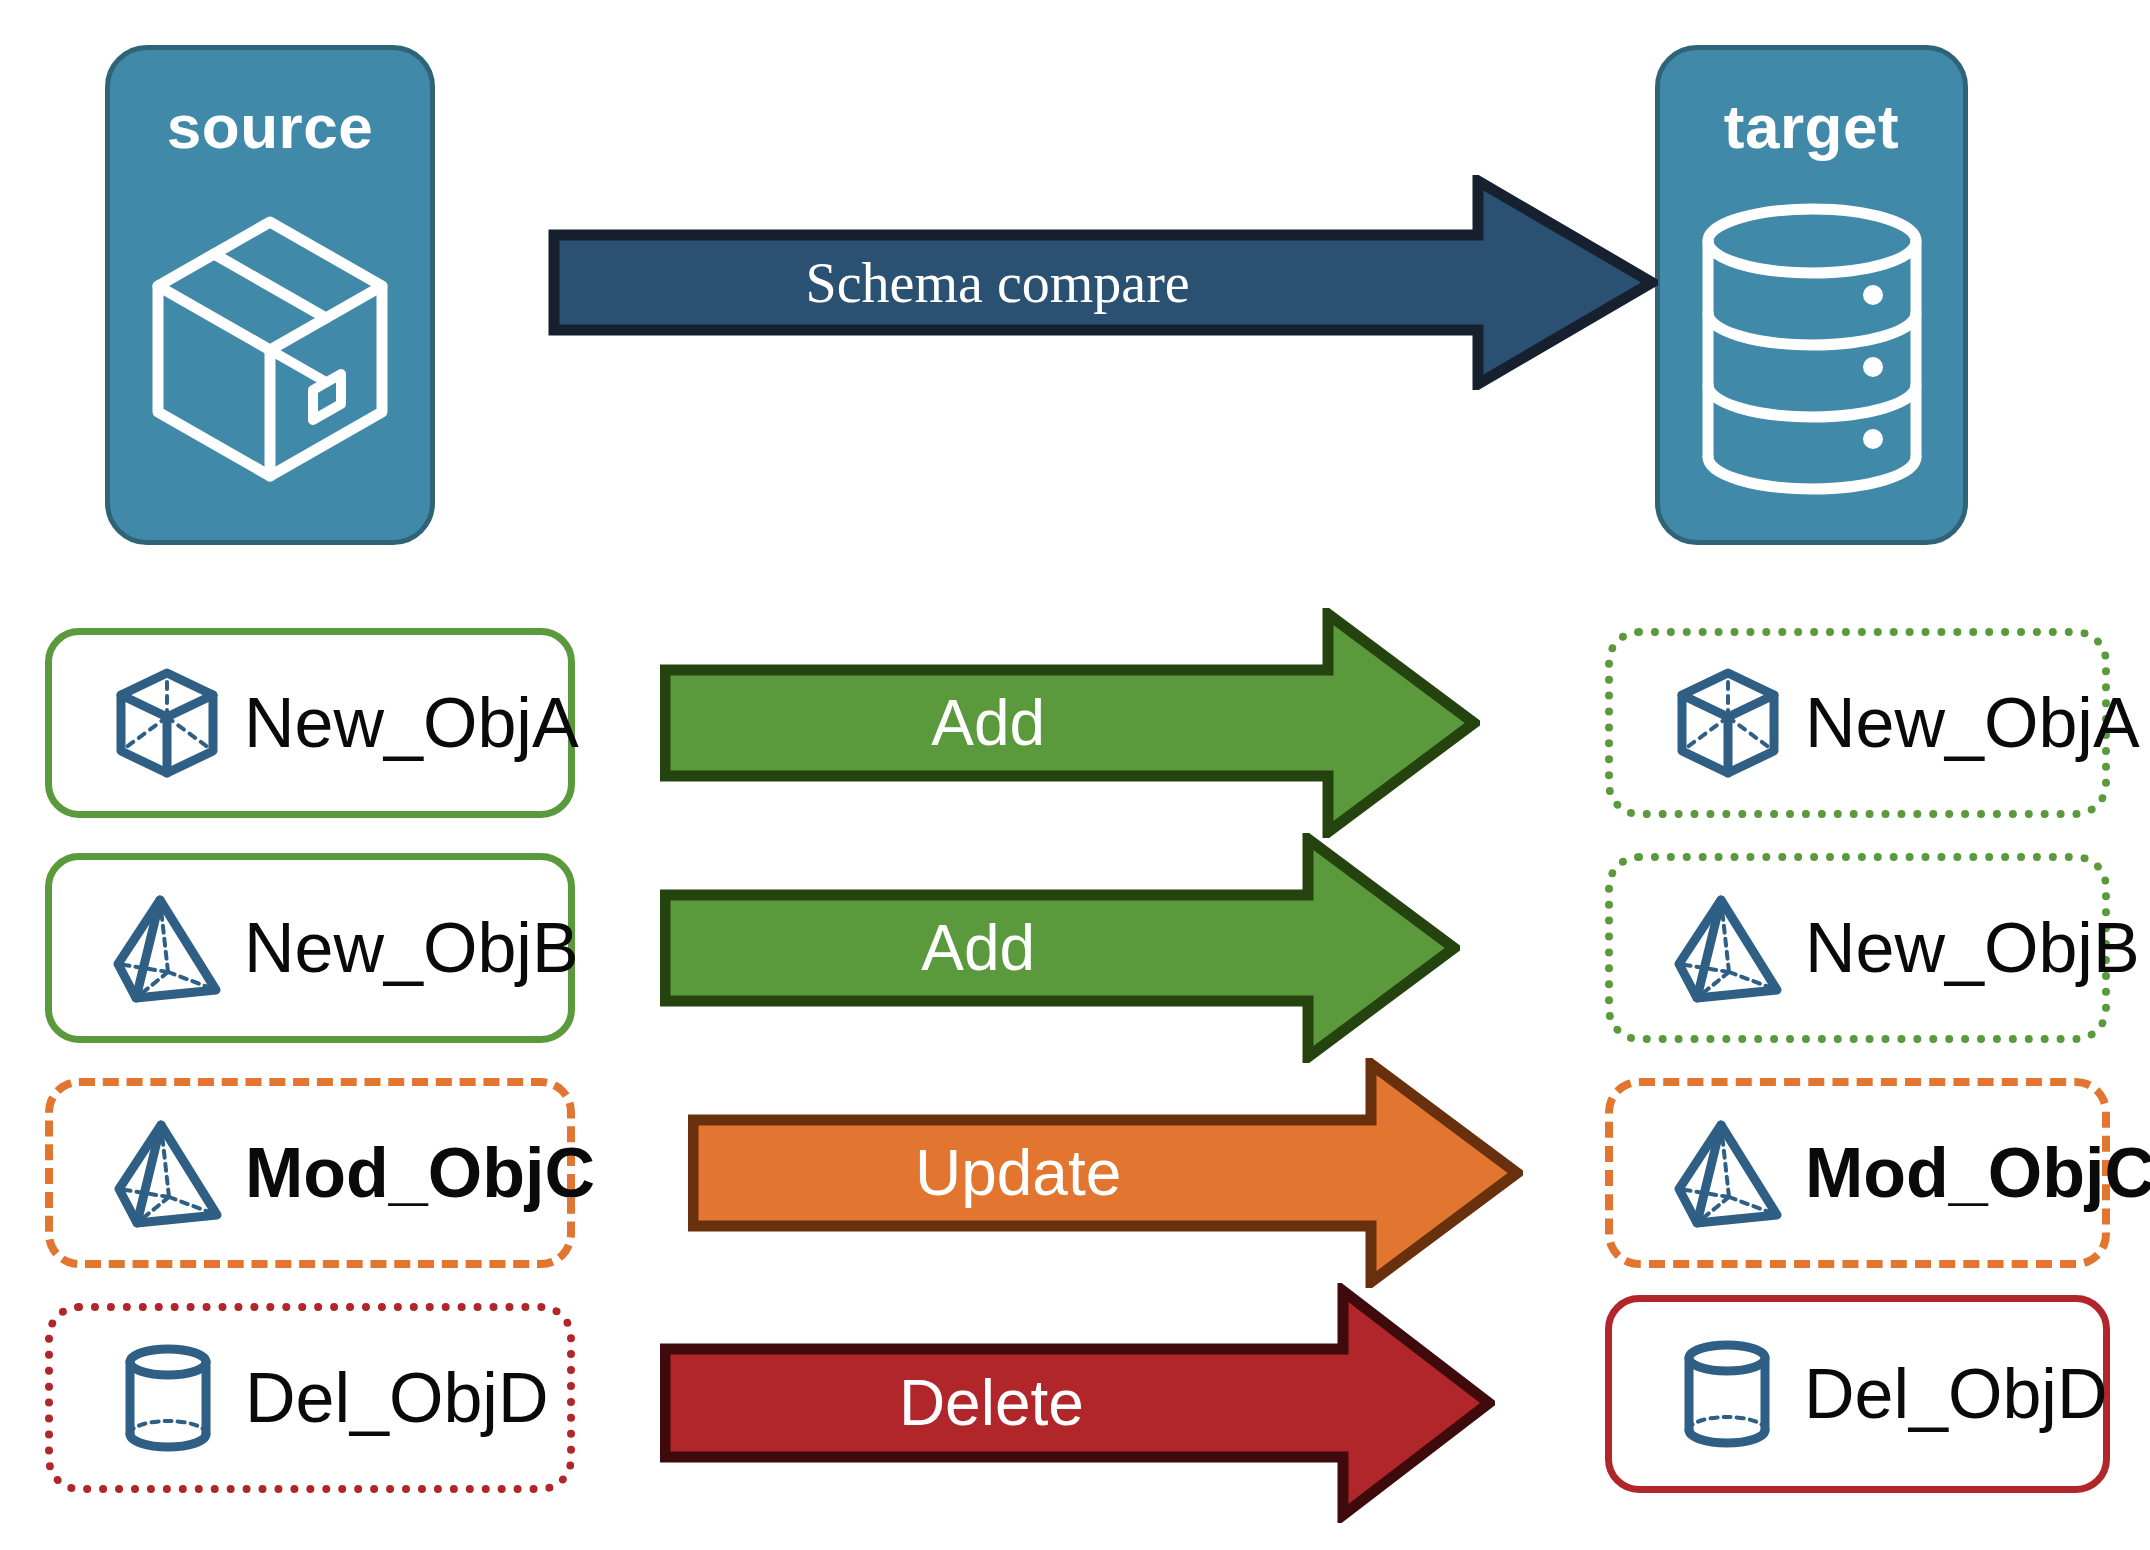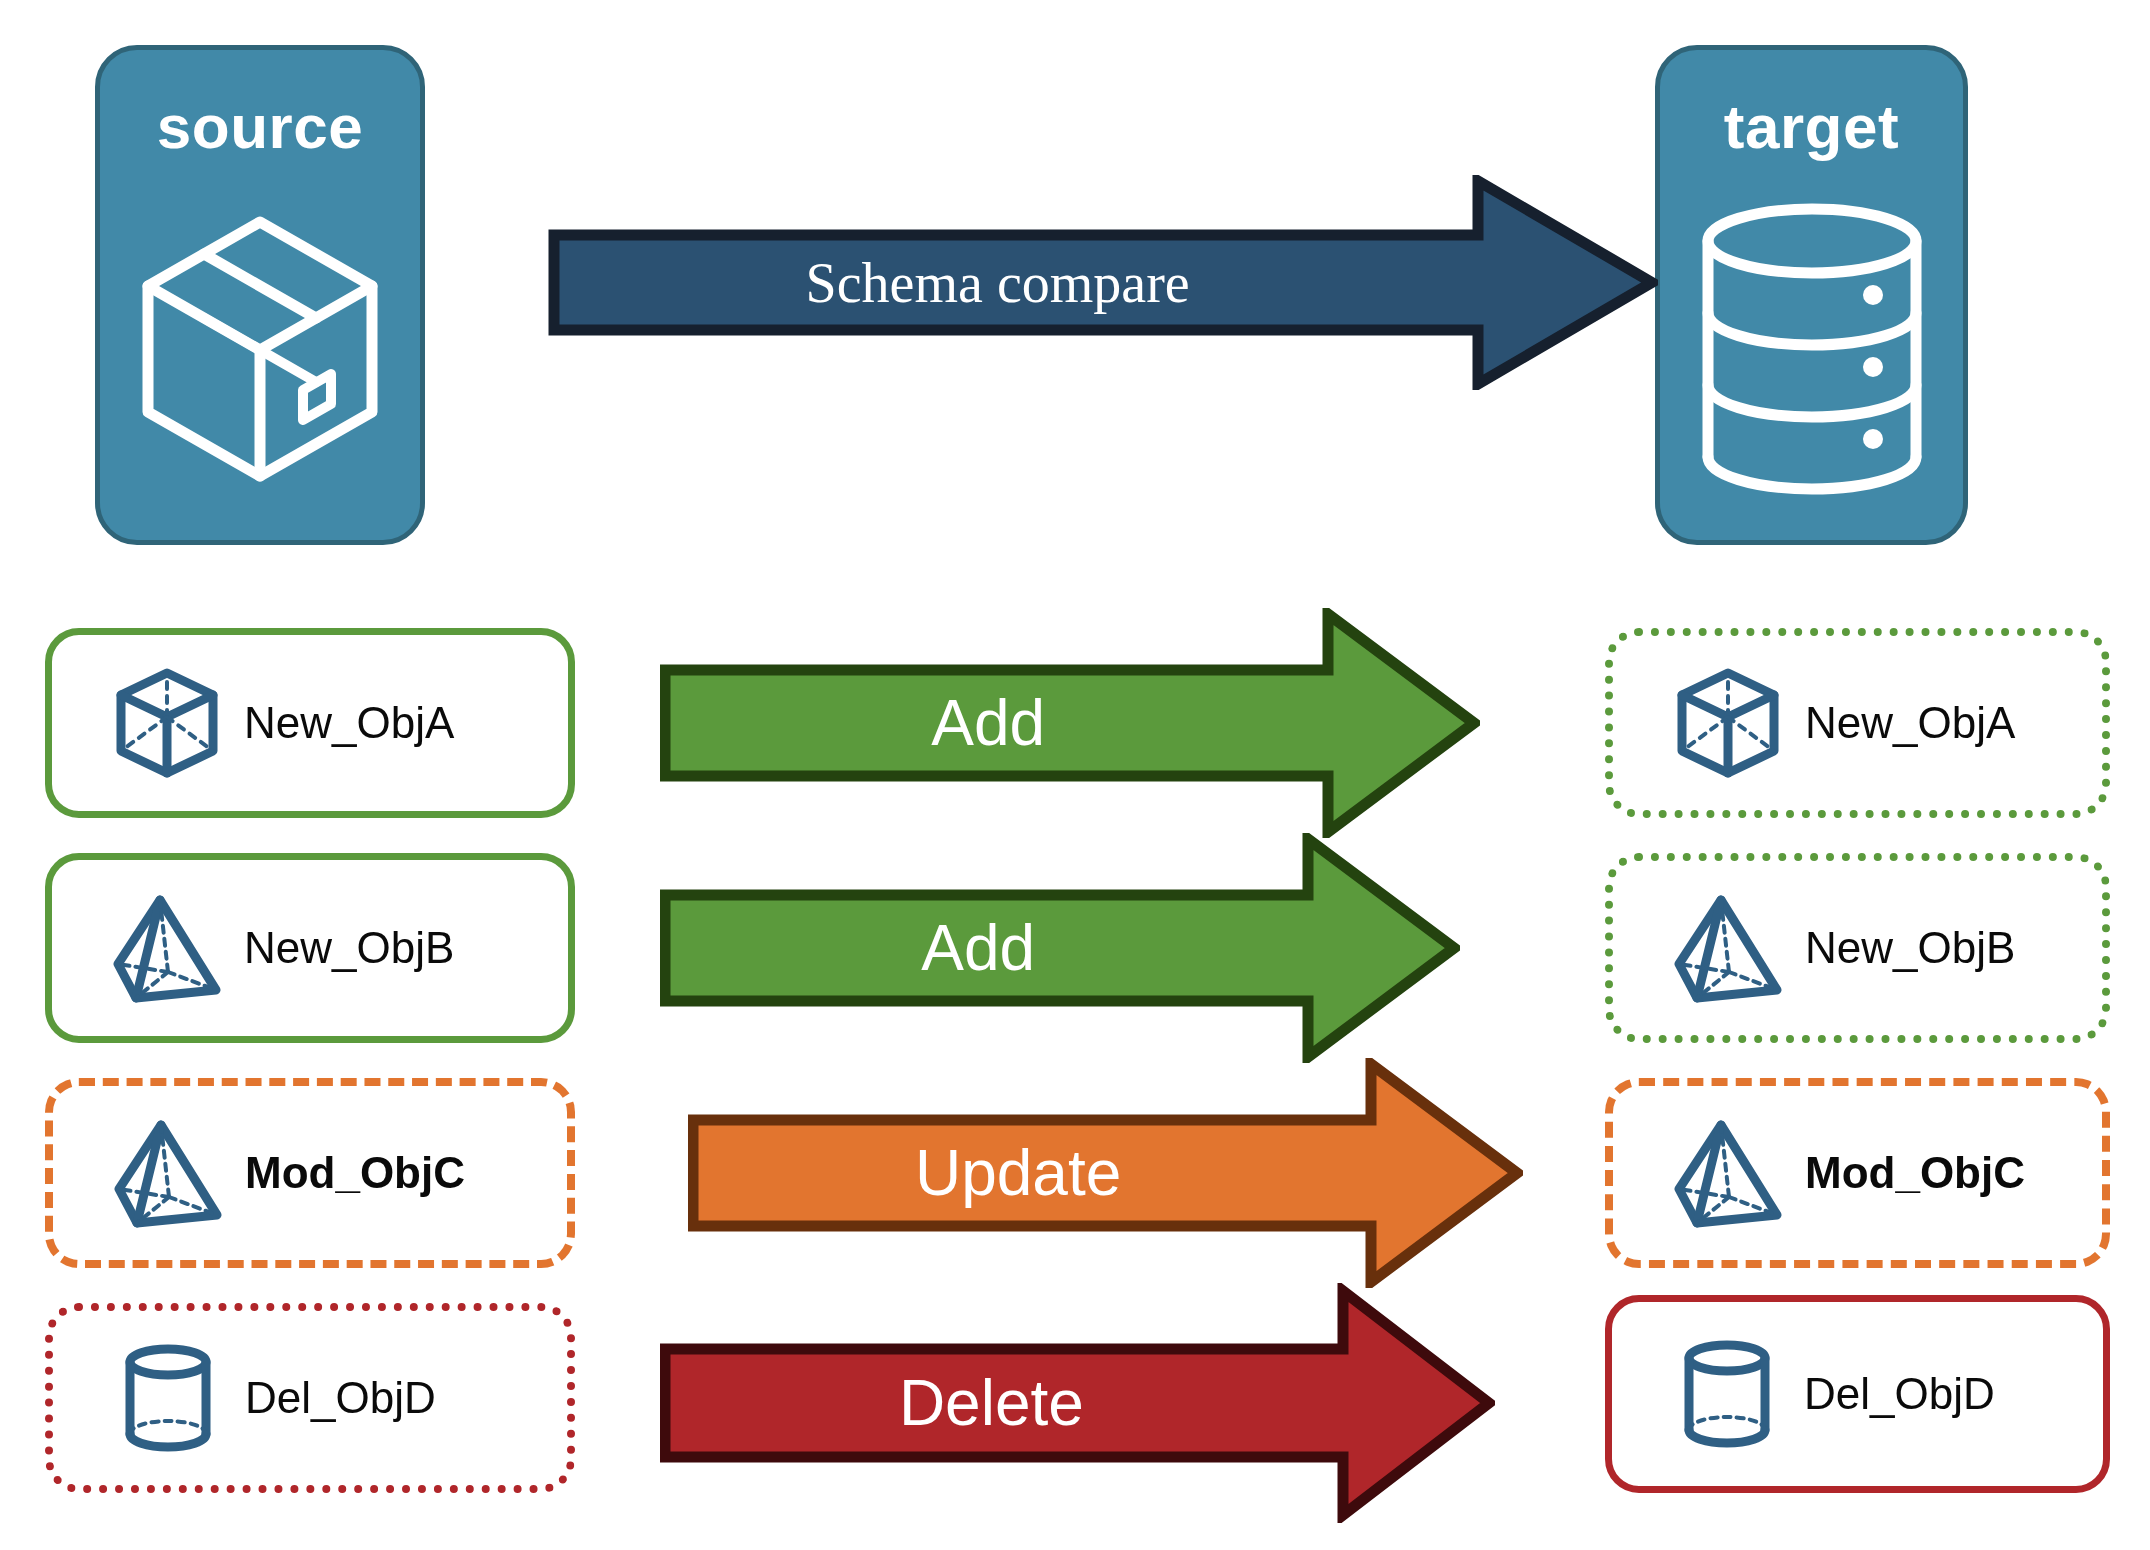--- a/index.html
+++ b/index.html
@@ -9,29 +9,29 @@
   .stage{position:absolute;left:0;top:0;width:2150px;height:1550px;}
 
   
   .endpoint{position:absolute;border-radius:42px;box-sizing:border-box;
             display:flex;flex-direction:column;align-items:center;}
   .endpoint .ep-title{font-weight:bold;color:#ffffff;font-size:62px;
             letter-spacing:.5px;line-height:1;margin-top:46px;}
   .endpoint .ep-icon{flex:1;display:flex;align-items:center;justify-content:center;
             width:100%;}
 
-  #source-panel{left:95px;top:45px;width:330px;height:500px;}
+  #source-panel{left:105px;top:45px;width:330px;height:500px;}
   #target-panel{left:1655px;top:45px;width:313px;height:500px;}
 
   
   .obj-card{position:absolute;box-sizing:border-box;background:#ffffff;
             border-radius:34px;display:flex;align-items:center;}
   .obj-card .obj-icon{width:118px;margin-left:56px;display:flex;
             align-items:center;justify-content:center;flex:none;}
-  .obj-card .obj-label{font-size:44px;color:#0a0a0a;white-space:nowrap;
+  .obj-card .obj-label{font-size:70px;color:#0a0a0a;white-space:nowrap;
             margin-left:18px;line-height:1;text-align:right;}
 
   .left-card{left:45px;width:530px;}
   .right-card{left:1605px;width:505px;}
 
   .bd-solid-green{border:7px solid #5B9A3C;}
   .bd-dot-green{border:8px dotted #5B9A3C;}
   .bd-dash-orange{border:8px dashed #E2752F;font-weight:bold;}
   .bd-dot-red{border:8px dotted #B0262A;}
   .bd-solid-red{border:7px solid #B0262A;}

